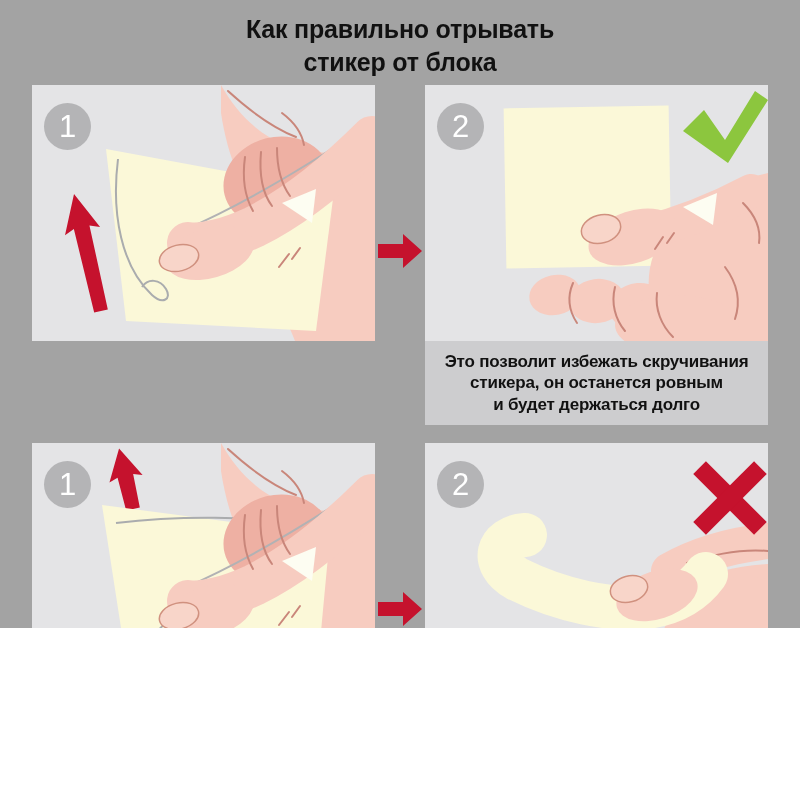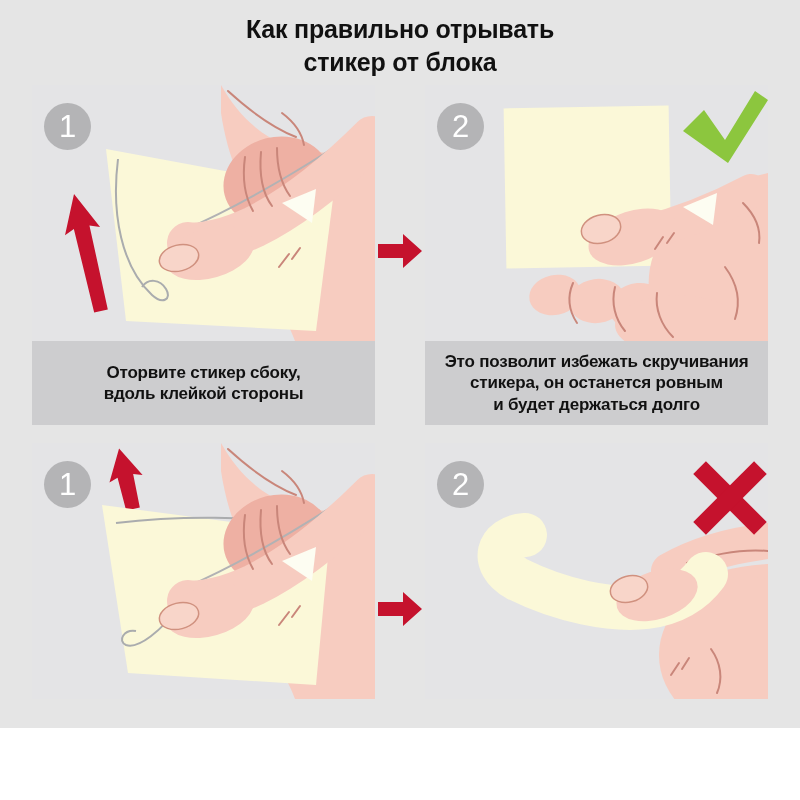--- a/index.html
+++ b/index.html
@@ -1,16 +1,16 @@
 <!DOCTYPE html>
 <html><head>
 <meta charset="utf-8">
 <style>
   html,body{margin:0;padding:0;background:#fff;}
-  .page{position:relative;width:800px;height:728px;background:#e5e5e5;overflow:hidden;
+  .page{position:relative;width:800px;height:628px;background:#a3a3a3;overflow:hidden;
         font-family:"Liberation Sans",sans-serif;color:#111;}
   .title{position:absolute;top:13px;left:0;width:800px;text-align:center;
          font-size:25px;line-height:1.32;font-weight:600;white-space:pre-line;letter-spacing:-0.2px;}
   .panel{position:absolute;width:343px;}
   .panel .art{position:relative;width:343px;height:256px;background:#e4e4e6;}
   .panel .art svg{display:block;width:343px;height:256px;}
   .badge{position:absolute;left:12px;top:18px;width:47px;height:47px;border-radius:50%;
          background:#b4b4b6;color:#fff;font-size:31px;font-weight:400;
          display:flex;align-items:center;justify-content:center;}
   .caption{width:343px;height:84px;background:#cdcdcf;display:flex;align-items:center;justify-content:center;
@@ -65,22 +65,20 @@
         <g>
           <polygon points="74,64 302,106 284,246 94,236" fill="#fbf8d8"></polygon>
           <path d="M86,74 C79,130 90,182 120,210 C131,220 140,214 134,204 C128,194 116,193 110,202" stroke="#aaacae" stroke-width="2" fill="none"></path>
         </g>
         <g>
             <use href="#hand-front-pinch"></use>
           </g>
       </svg>
       <div class="badge">1</div>
     </div>
-    <div class="caption">Оторвите стикер сбоку,
-вдоль клейкой стороны</div>
   </div>
 
   <div class="panel" style="left:425px;top:85px;">
     <div class="art">
       <svg viewBox="0 0 343 256">
         <g fill="#f7ccc0">
           <ellipse cx="130" cy="210" rx="26" ry="20" transform="rotate(-12 130 210)"></ellipse>
           <ellipse cx="172" cy="216" rx="28" ry="22" transform="rotate(-8 172 216)"></ellipse>
           <ellipse cx="214" cy="222" rx="30" ry="24" transform="rotate(-5 214 222)"></ellipse>
         </g>

